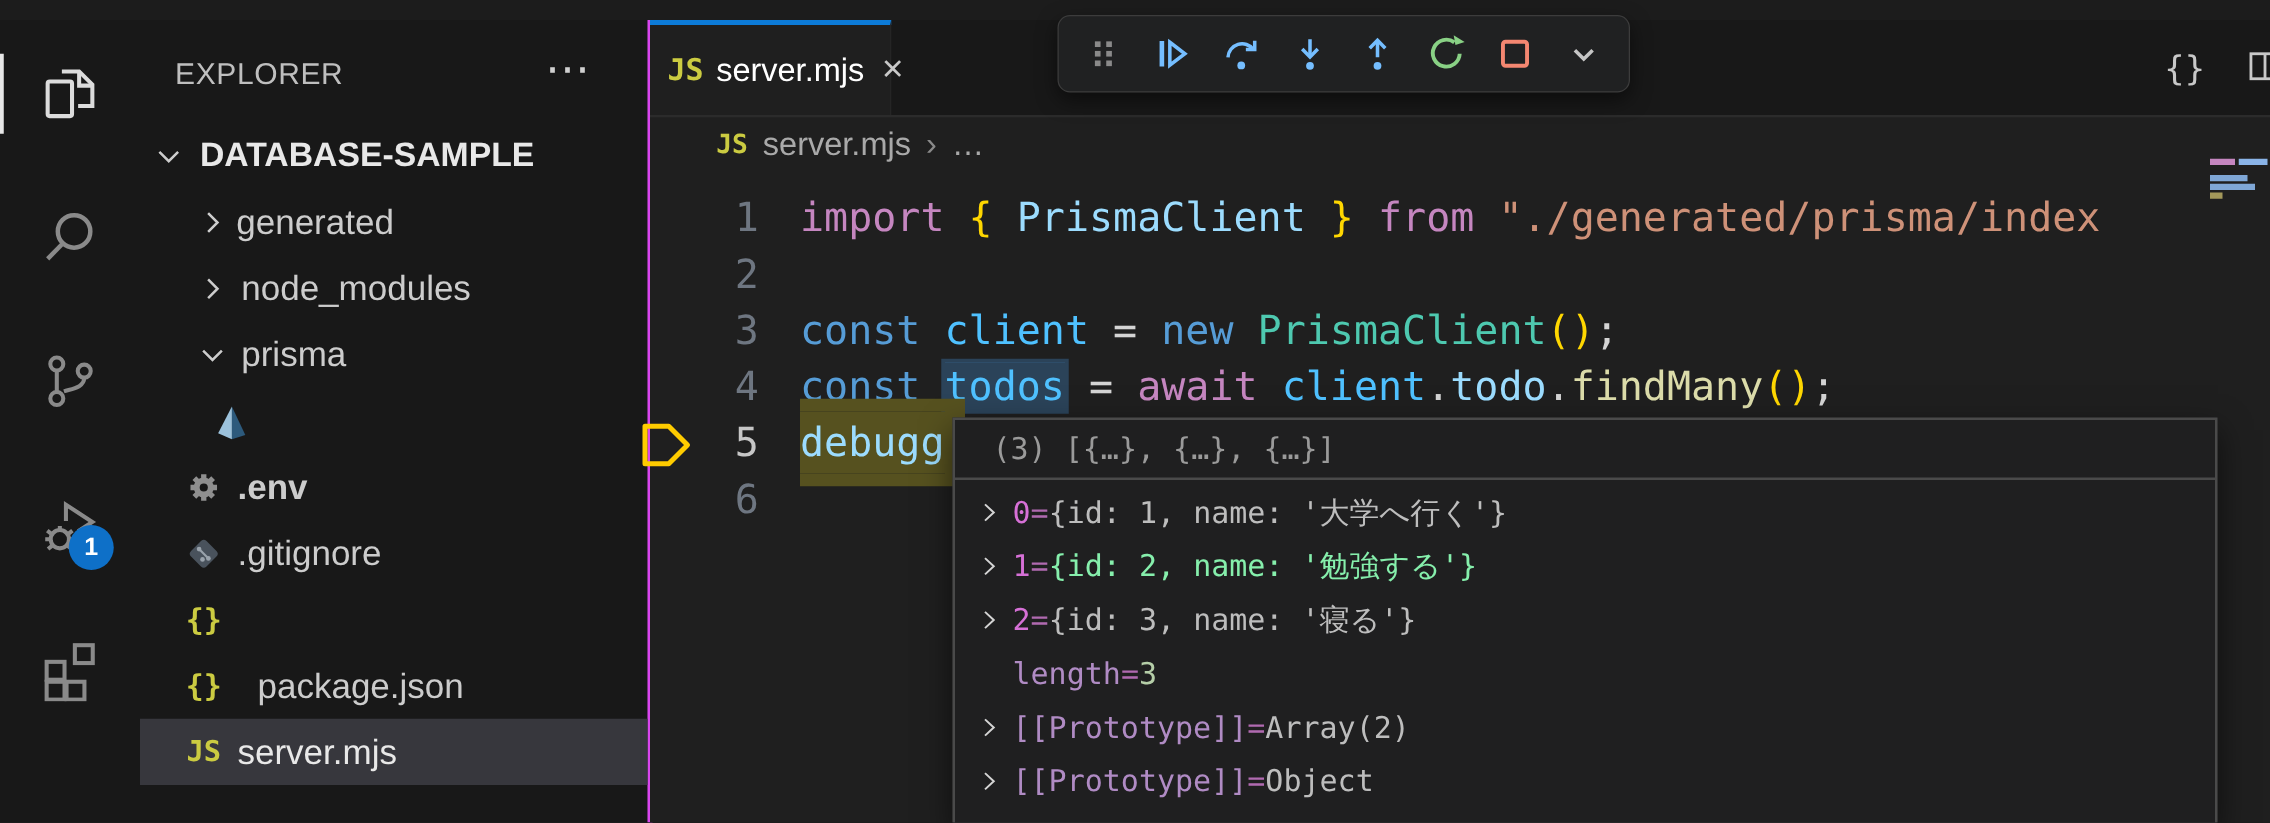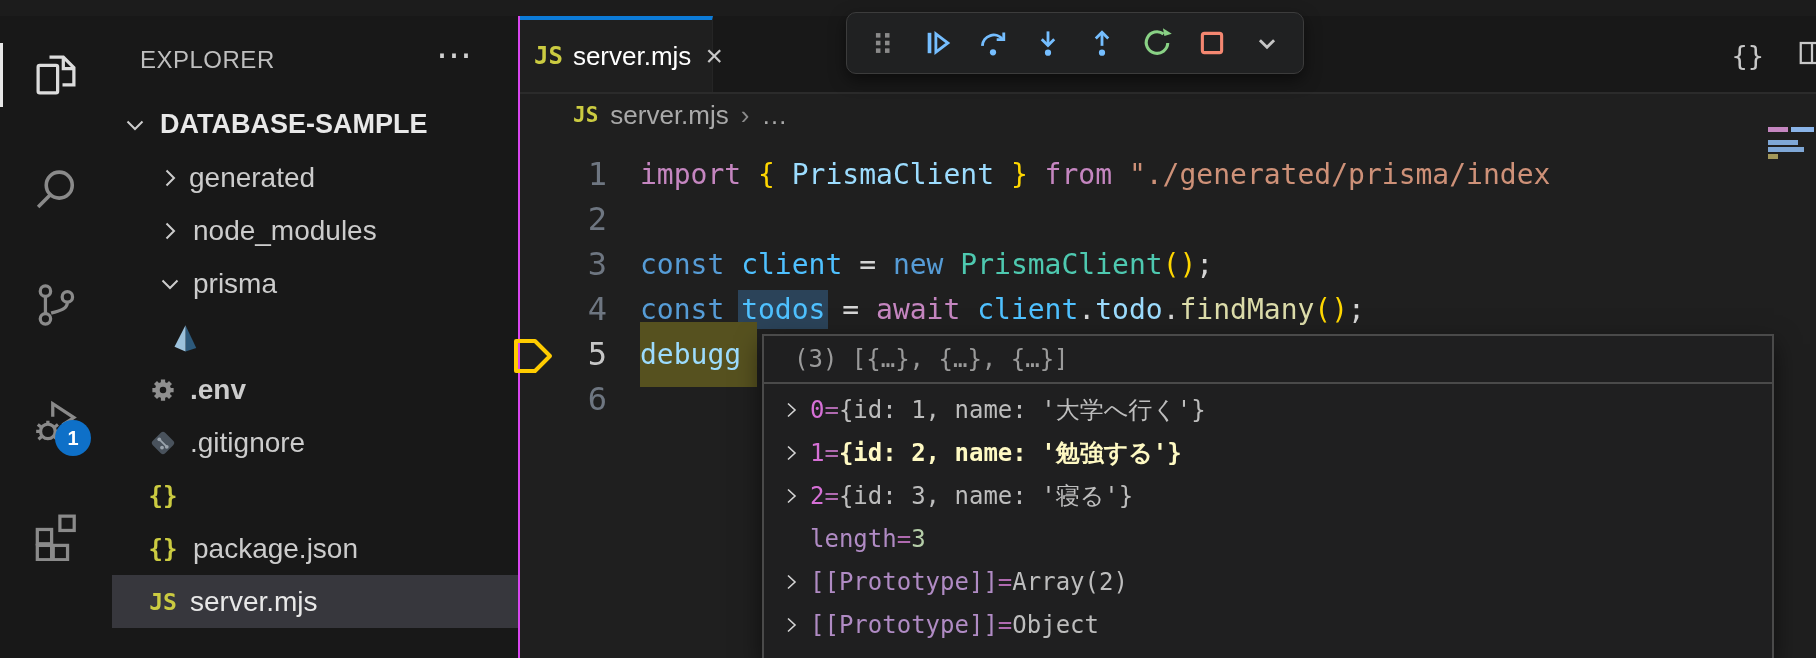--- a/index.html
+++ b/index.html
@@ -38,21 +38,21 @@
   .editor-actions{position:absolute;right:-12px;top:22px;display:flex;gap:32px;align-items:center;color:#c8c8c8;}
   .braces{font-size:27px;font-family:"DejaVu Sans Mono",monospace;}
   .breadcrumb{position:absolute;left:0;top:78px;width:100%;height:42px;display:flex;align-items:center;gap:12px;
               padding-left:53px;box-sizing:border-box;font-size:26px;color:#a9a9a9;}
   .bc-js{font-family:"DejaVu Sans Mono",monospace;font-weight:bold;color:#cbcb41;font-size:21px;}
   .gutter{position:absolute;left:0;top:136px;width:87px;text-align:right;
           font-family:"DejaVu Sans Mono",monospace;font-size:32px;line-height:45px;color:#6e7681;}
   .gutter div{height:45px;cursor:pointer;}
   .gutter .cur{color:#c6c6c6;}
   .code{position:absolute;left:120px;top:136px;right:36px;font-family:"DejaVu Sans Mono",monospace;
-        font-size:28px;line-height:45px;white-space:pre;overflow:hidden;}
+        font-size:32px;line-height:45px;white-space:pre;overflow:hidden;}
   .code .cl{height:45px;}
   .tok-sel{background:rgba(58,111,160,.45);box-shadow:0 0 0 3px rgba(58,111,160,.45);}
   .tok-dbg{background:#56511f;box-shadow:6px 0 0 10px #56511f;padding:6px 0;}
   
   .pentagon{left:512px;top:337px;width:42px;height:38px;z-index:6;}
   .toolbar{left:846px;top:12px;width:458px;height:62px;background:#202122;border:1px solid #3c3c3c;border-radius:10px;
            box-shadow:0 6px 16px rgba(0,0,0,.5);display:flex;align-items:center;justify-content:space-between;
            padding:0 14px;box-sizing:border-box;z-index:20;}
   .tb-btn{width:44px;height:44px;display:flex;align-items:center;justify-content:center;cursor:pointer;}
   .tb-btn svg{width:34px;height:34px;display:block;}
@@ -187,21 +187,21 @@
       </div>
       <div class="trow" style="top: 453px;">
         <span class="ficon" style="margin-left:36px">
           <span class="txt-ic">{}</span>
         </span>
       </div>
       <div class="trow" style="top: 506px;">
         <span class="ficon" style="margin-left:36px">
           <span class="txt-ic">{}</span>
         </span>
-        <span style="margin-left:15px">package.json</span>
+        <span style="margin-left:28px">package.json</span>
       </div>
       <div class="trow selected" style="top: 559px;">
         <span class="ficon" style="margin-left:36px">
           <span class="txt-ic" style="font-size:23px">JS</span>
         </span>
         <span style="margin-left:12px">server.mjs</span>
       </div>
     </div>
 </div>
 
@@ -311,21 +311,21 @@
         <span class="pval" style="color: rgb(189, 189, 189);">{id: 1, name: '大学へ行く'}</span>
       </div>
       <div class="prow">
         <span class="pchev">
           <svg viewBox="0 0 22 22" fill="none" stroke="#d4d4d4" stroke-width="1.6">
             <path d="M8 4.5 15 11l-7 6.5"></path>
           </svg>
         </span>
         <span class="pname" style="color: rgb(214, 112, 214);">1</span>
         <span style="color:#b06ab0"> = </span>
-        <span class="pval" style="color: #fef9c3; font-weight: bold;">{id: 2, name: '勉強する'}</span>
+        <span class="pval" style="color: #86efac;">{id: 2, name: '勉強する'}</span>
       </div>
       <div class="prow">
         <span class="pchev">
           <svg viewBox="0 0 22 22" fill="none" stroke="#d4d4d4" stroke-width="1.6">
             <path d="M8 4.5 15 11l-7 6.5"></path>
           </svg>
         </span>
         <span class="pname" style="color: rgb(214, 112, 214);">2</span>
         <span style="color:#b06ab0"> = </span>
         <span class="pval" style="color: rgb(189, 189, 189);">{id: 3, name: '寝る'}</span>

